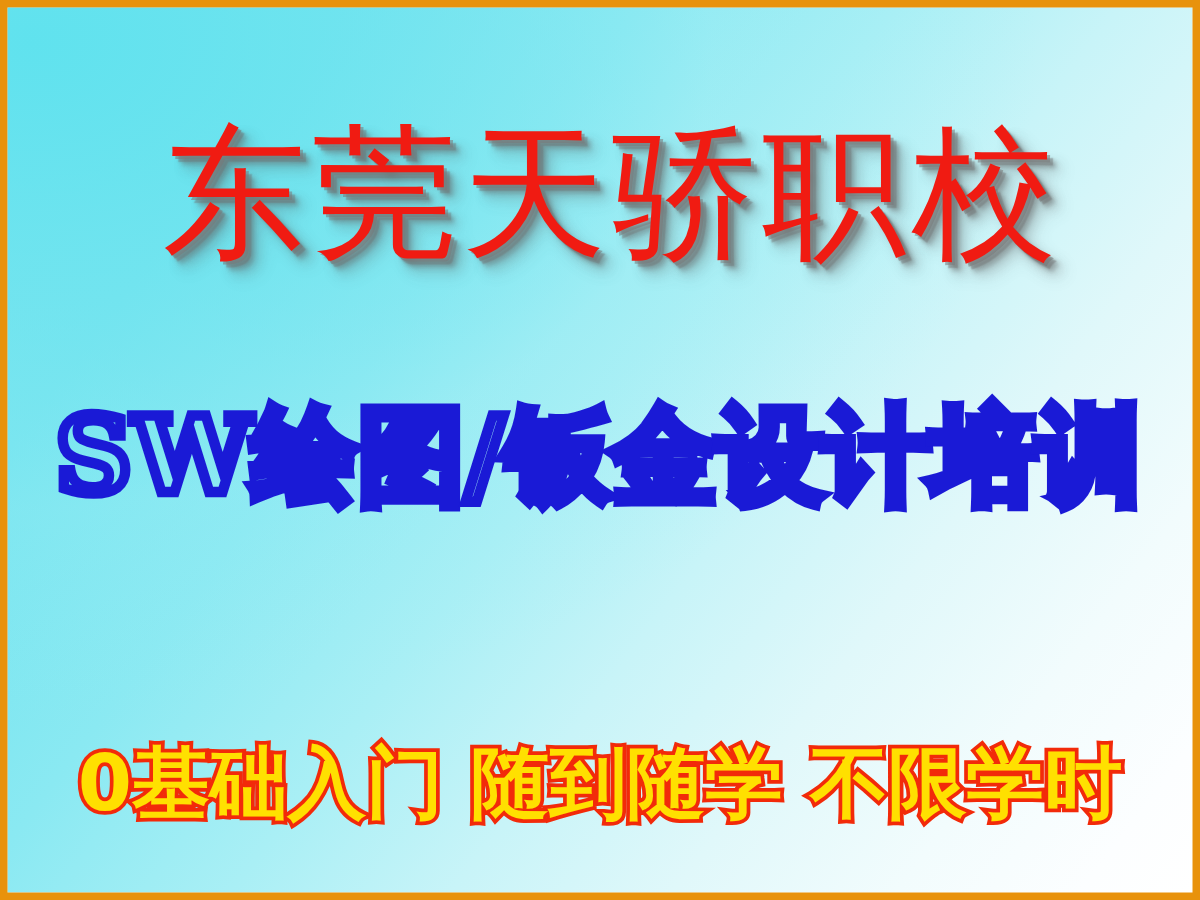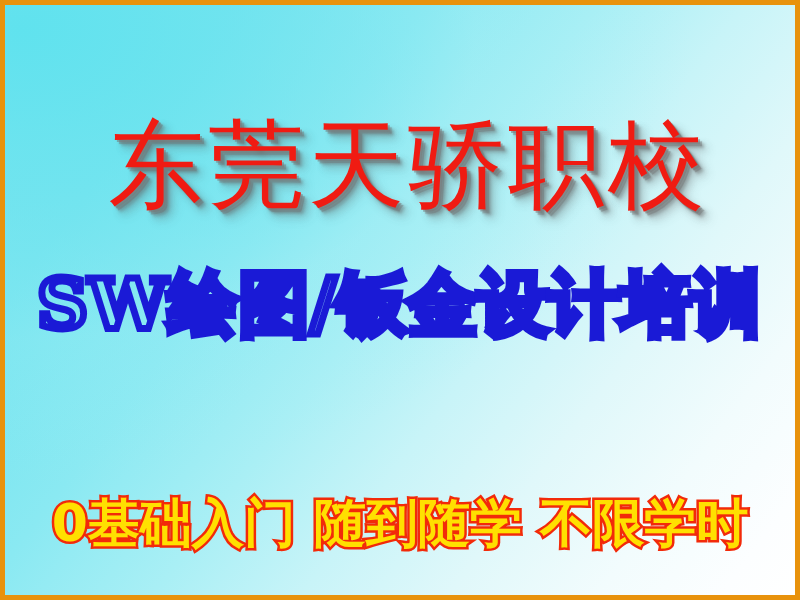--- a/index.html
+++ b/index.html
@@ -49,21 +49,20 @@
   }
 
   
   .title-row {
     position: absolute;
     left: 16px;
     right: 0;
     top: 76px;
     text-align: center;
     line-height: 1;
-    margin-top: 36px;
   }
 
   .main-title {
     display: inline-block;
     font-family: "DejaVu Serif", "Liberation Serif", serif;
     font-size: 96px;
     font-weight: 400;
     letter-spacing: 4px;
     color: #f01b12;
     white-space: nowrap;

